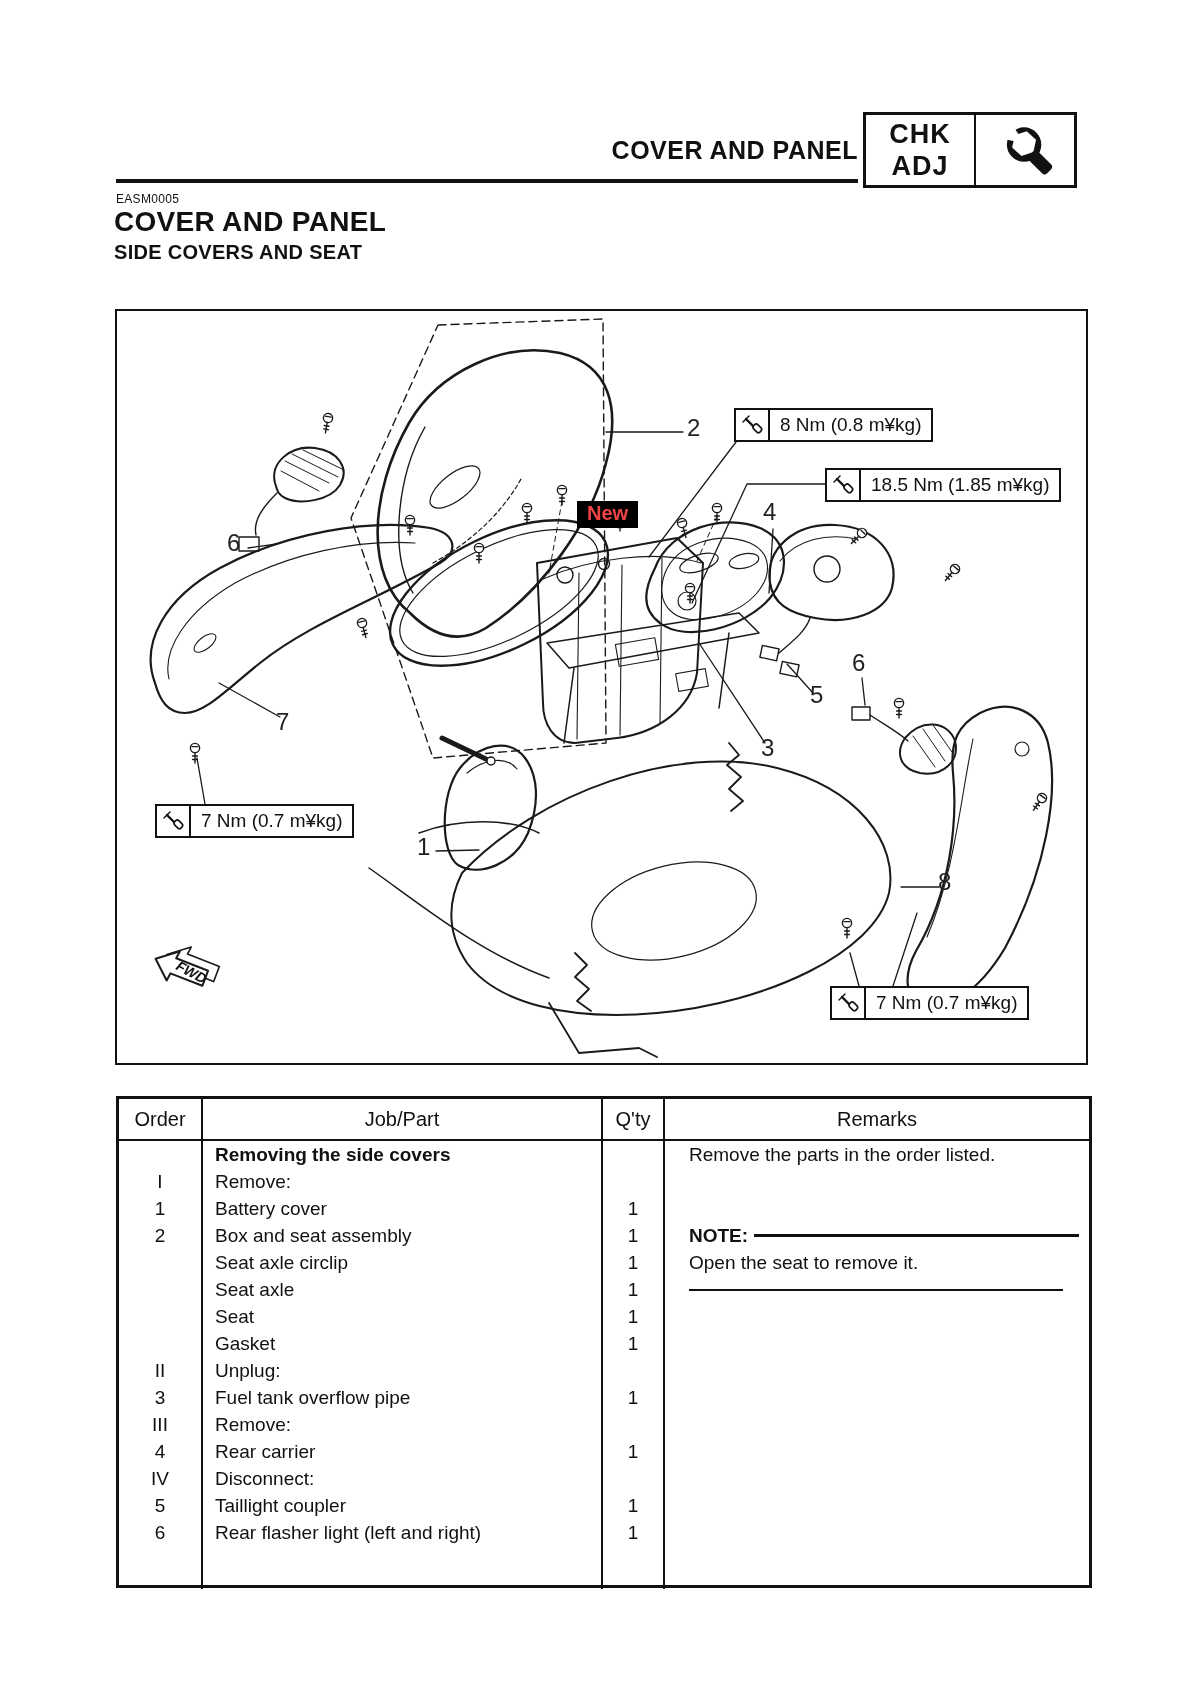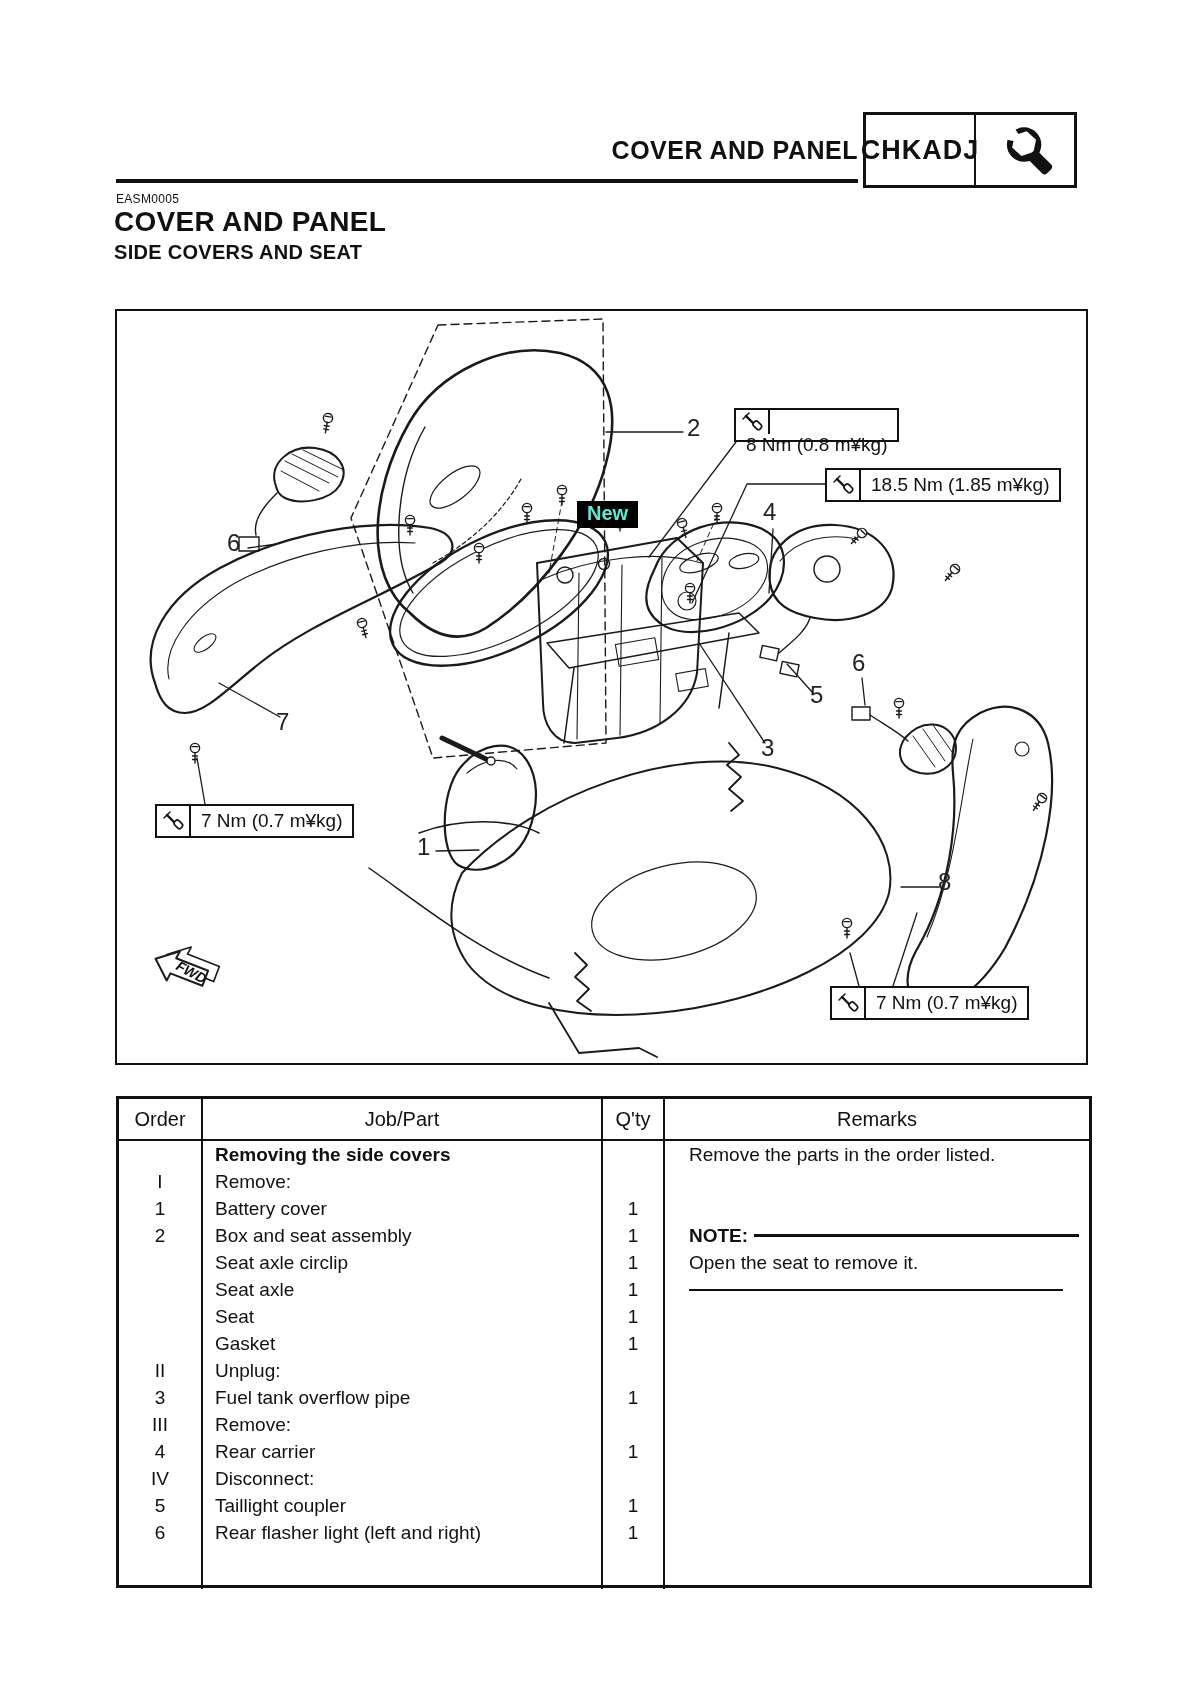--- a/index.html
+++ b/index.html
@@ -6,21 +6,21 @@
   html,body { background:#fff; }
   body { font-family:"Liberation Sans","DejaVu Sans",sans-serif; color:#111; }
   .page { position:relative; width:1190px; height:1684px; background:#fff; overflow:hidden;margin-top:36px; }
 
   
   .hdr-title { position:absolute; left:116px; top:100px; width:742px; text-align:right;
                font-size:25px; font-weight:bold; letter-spacing:.5px; }
   .hdr-rule  { position:absolute; left:116px; top:143px; width:742px; height:4px; background:#111; }
   .badge { position:absolute; left:863px; top:76px; width:214px; height:76px;
            border:3px solid #111; display:flex; background:#fff; }
-  .badge-text { width:110px; border-right:2px solid #111; display:flex; flex-direction:row;
+  .badge-text { width:110px; border-right:2px solid #111; display:flex; flex-direction:column;
                 align-items:center; justify-content:center; padding:4px 0; }
   .badge-text .bt { font-size:27px; font-weight:bold; line-height:30px; letter-spacing:1px; }
   .badge-div { width:84%; height:2px; background:#111; margin:1px 0; }
   .badge-icon { flex:1; display:flex; align-items:center; justify-content:center; }
 
   
   .ecode   { position:absolute; left:116px; top:156px; font-size:12px; letter-spacing:.3px; }
   .title1  { position:absolute; left:114px; top:170px; font-size:28px; font-weight:bold; letter-spacing:.3px; }
   .title2  { position:absolute; left:114px; top:205px; font-size:20px; font-weight:bold; letter-spacing:.3px; }
 
@@ -28,21 +28,21 @@
   .diagram { position:absolute; left:115px; top:273px; width:973px; height:756px;
              border:2px solid #111; background:#fff; }
   .diagram svg.art { position:absolute; left:0; top:0; }
 
   .tq { position:absolute; display:flex; align-items:stretch; border:2px solid #111;
         background:#fff; height:34px; }
   .tq-icon { width:34px; display:flex; align-items:center; justify-content:center;
              border-right:2px solid #111; }
   .tq-text { display:flex; align-items:center; padding:0 10px; font-size:19px; white-space:nowrap; }
 
-  .newbox { position:absolute; left:460px; top:190px; background:#000; color:#5eead4;
+  .newbox { position:absolute; left:460px; top:190px; background:#000; color:#ef4444;
             font-size:20px; font-weight:bold; padding:1px 10px 3px; }
 
   .plabel { position:absolute; font-size:24px; color:#222; line-height:24px; }
 
   
   .ptable { position:absolute; left:116px; top:1060px; width:976px; height:492px;
             border:3px solid #111; font-size:19px;text-align:center; }
   .thead { display:grid; grid-template-columns:84px 400px 62px 1fr; height:42px;
            border-bottom:2px solid #111; }
   .th { display:flex; align-items:center; justify-content:center; font-size:20px; }
@@ -230,21 +230,21 @@
         <path d="M 776,675 L 800,602"></path>
       </g>
 
       <g transform="translate(30,630) rotate(28 30 20)">
         <path d="M 14,24 L 32,6 L 32,14 L 66,10 L 68,26 L 34,30 L 34,38 Z" transform="translate(4,-5)" stroke-width="1.6" fill="#fff"></path>
         <path d="M 10,28 L 28,10 L 28,18 L 62,14 L 64,30 L 30,34 L 30,42 Z" stroke-width="2" fill="#fff"></path>
         <text x="32" y="28" font-size="14" font-weight="bold" font-style="italic" fill="#111" stroke="none" font-family="Liberation Sans, sans-serif">FWD</text>
       </g>
     </svg>
 
-    <div class="tq" style="left:617px; top:97px;flex-direction:column;">
+    <div class="tq" style="left:617px; top:97px;">
       <div class="tq-icon">
         <svg width="24" height="24" viewBox="0 0 24 24" stroke="#111" fill="none" stroke-linecap="round">
           <line x1="3" y1="9" x2="9" y2="3" stroke-width="1.4"></line>
           <line x1="6" y1="6" x2="15" y2="15" stroke-width="2.4"></line>
           <rect x="13" y="12" width="9" height="6" rx="2.5" transform="rotate(45 17 15)" stroke-width="1.6" fill="#fff"></rect>
         </svg>
       </div>
       <div class="tq-text">8 Nm (0.8 m¥kg)</div>
     </div>
 

